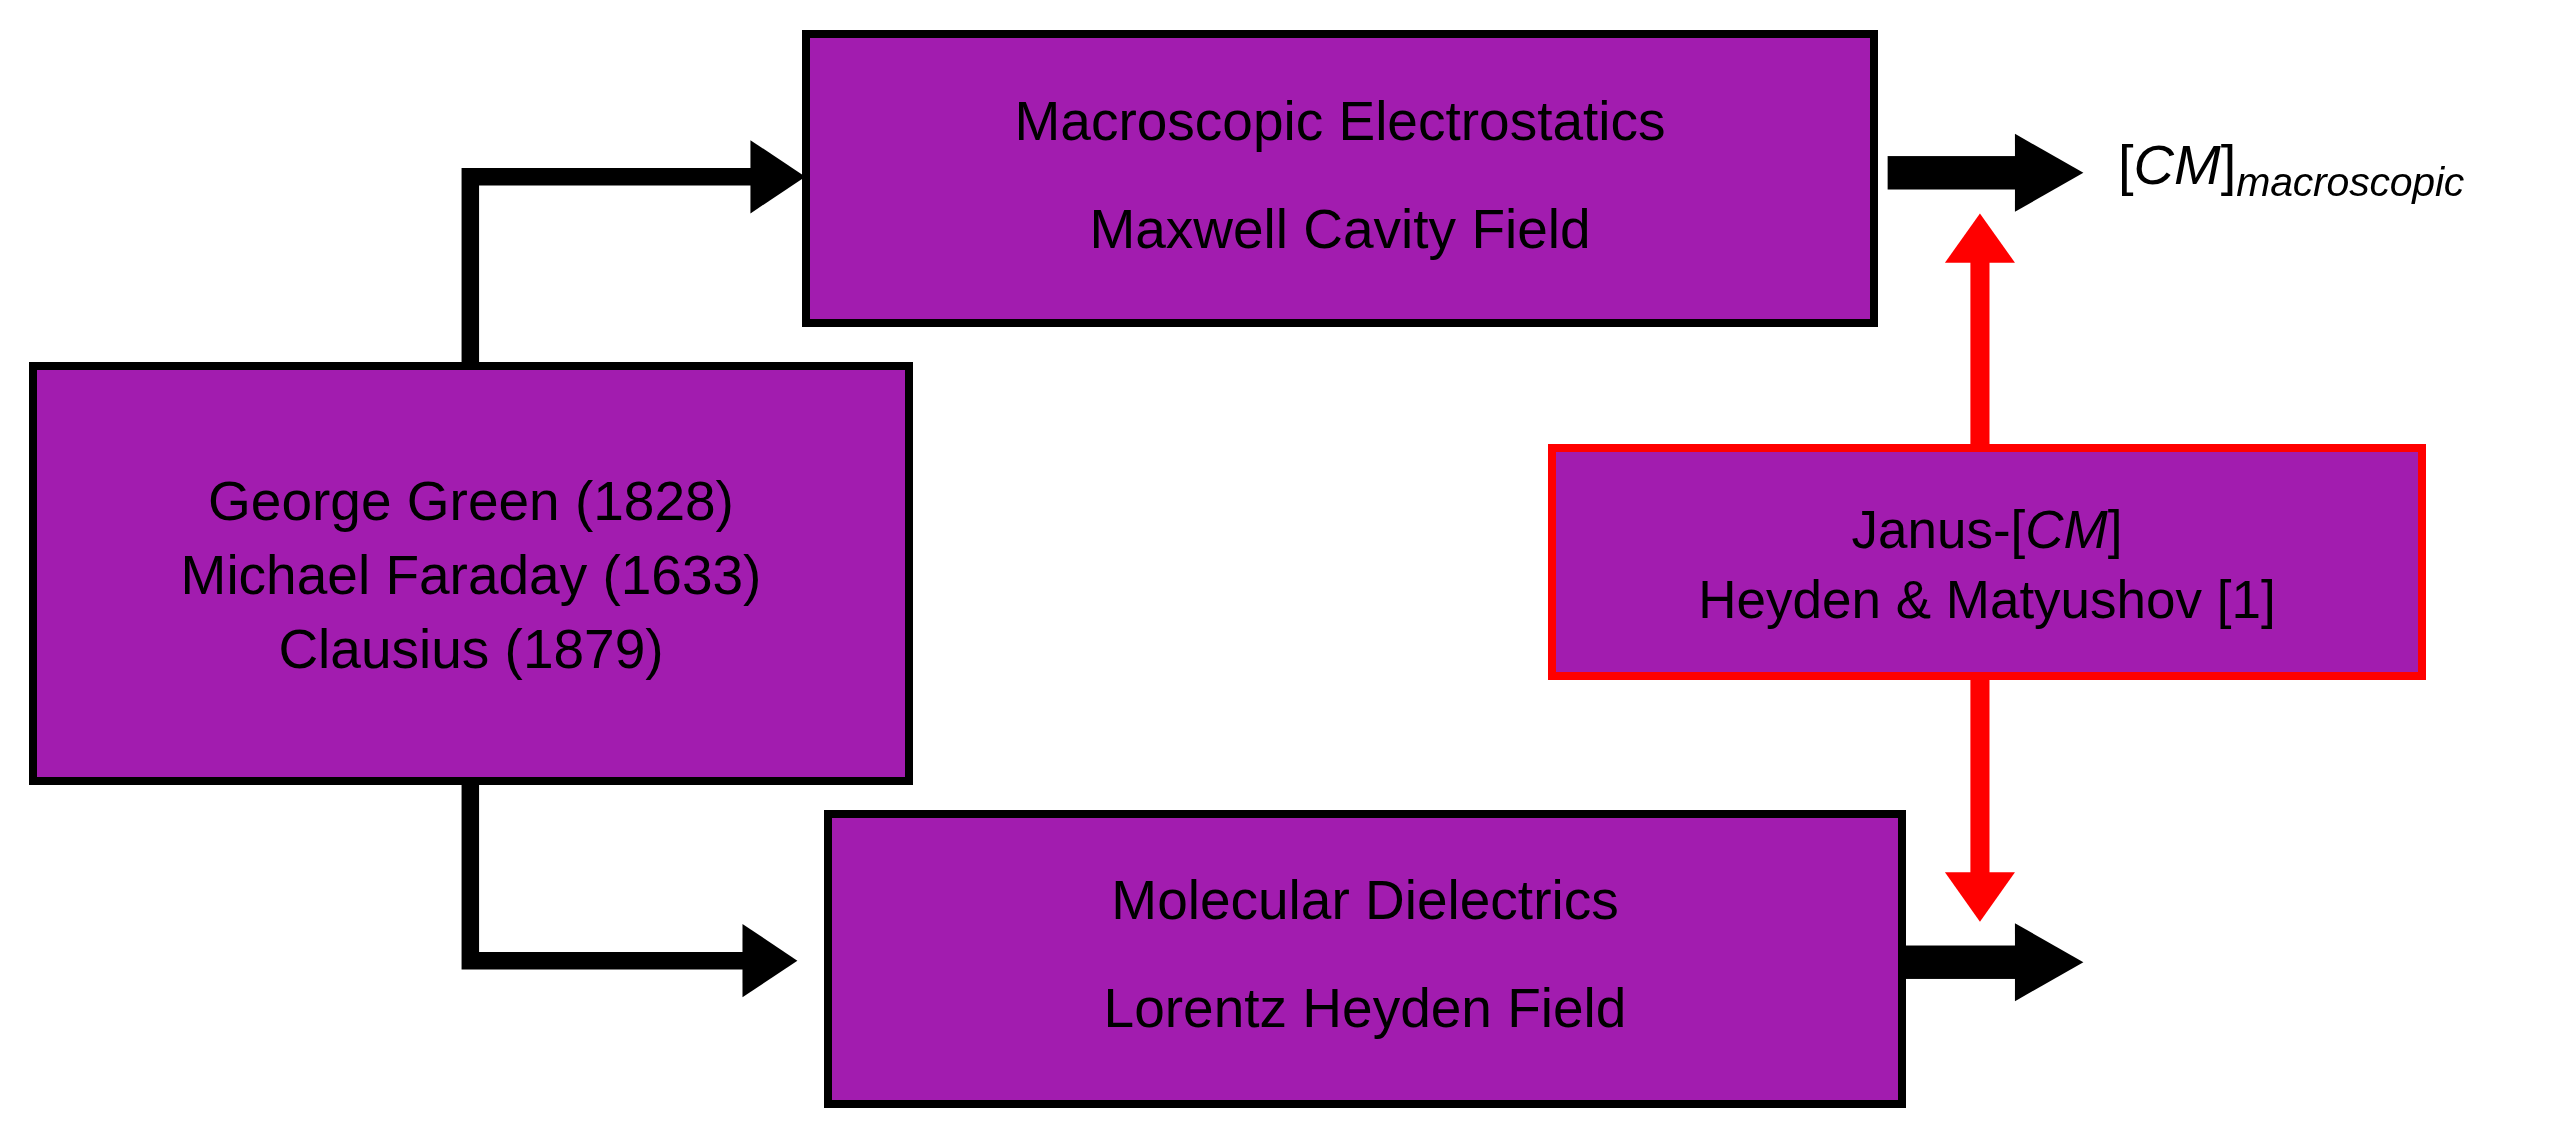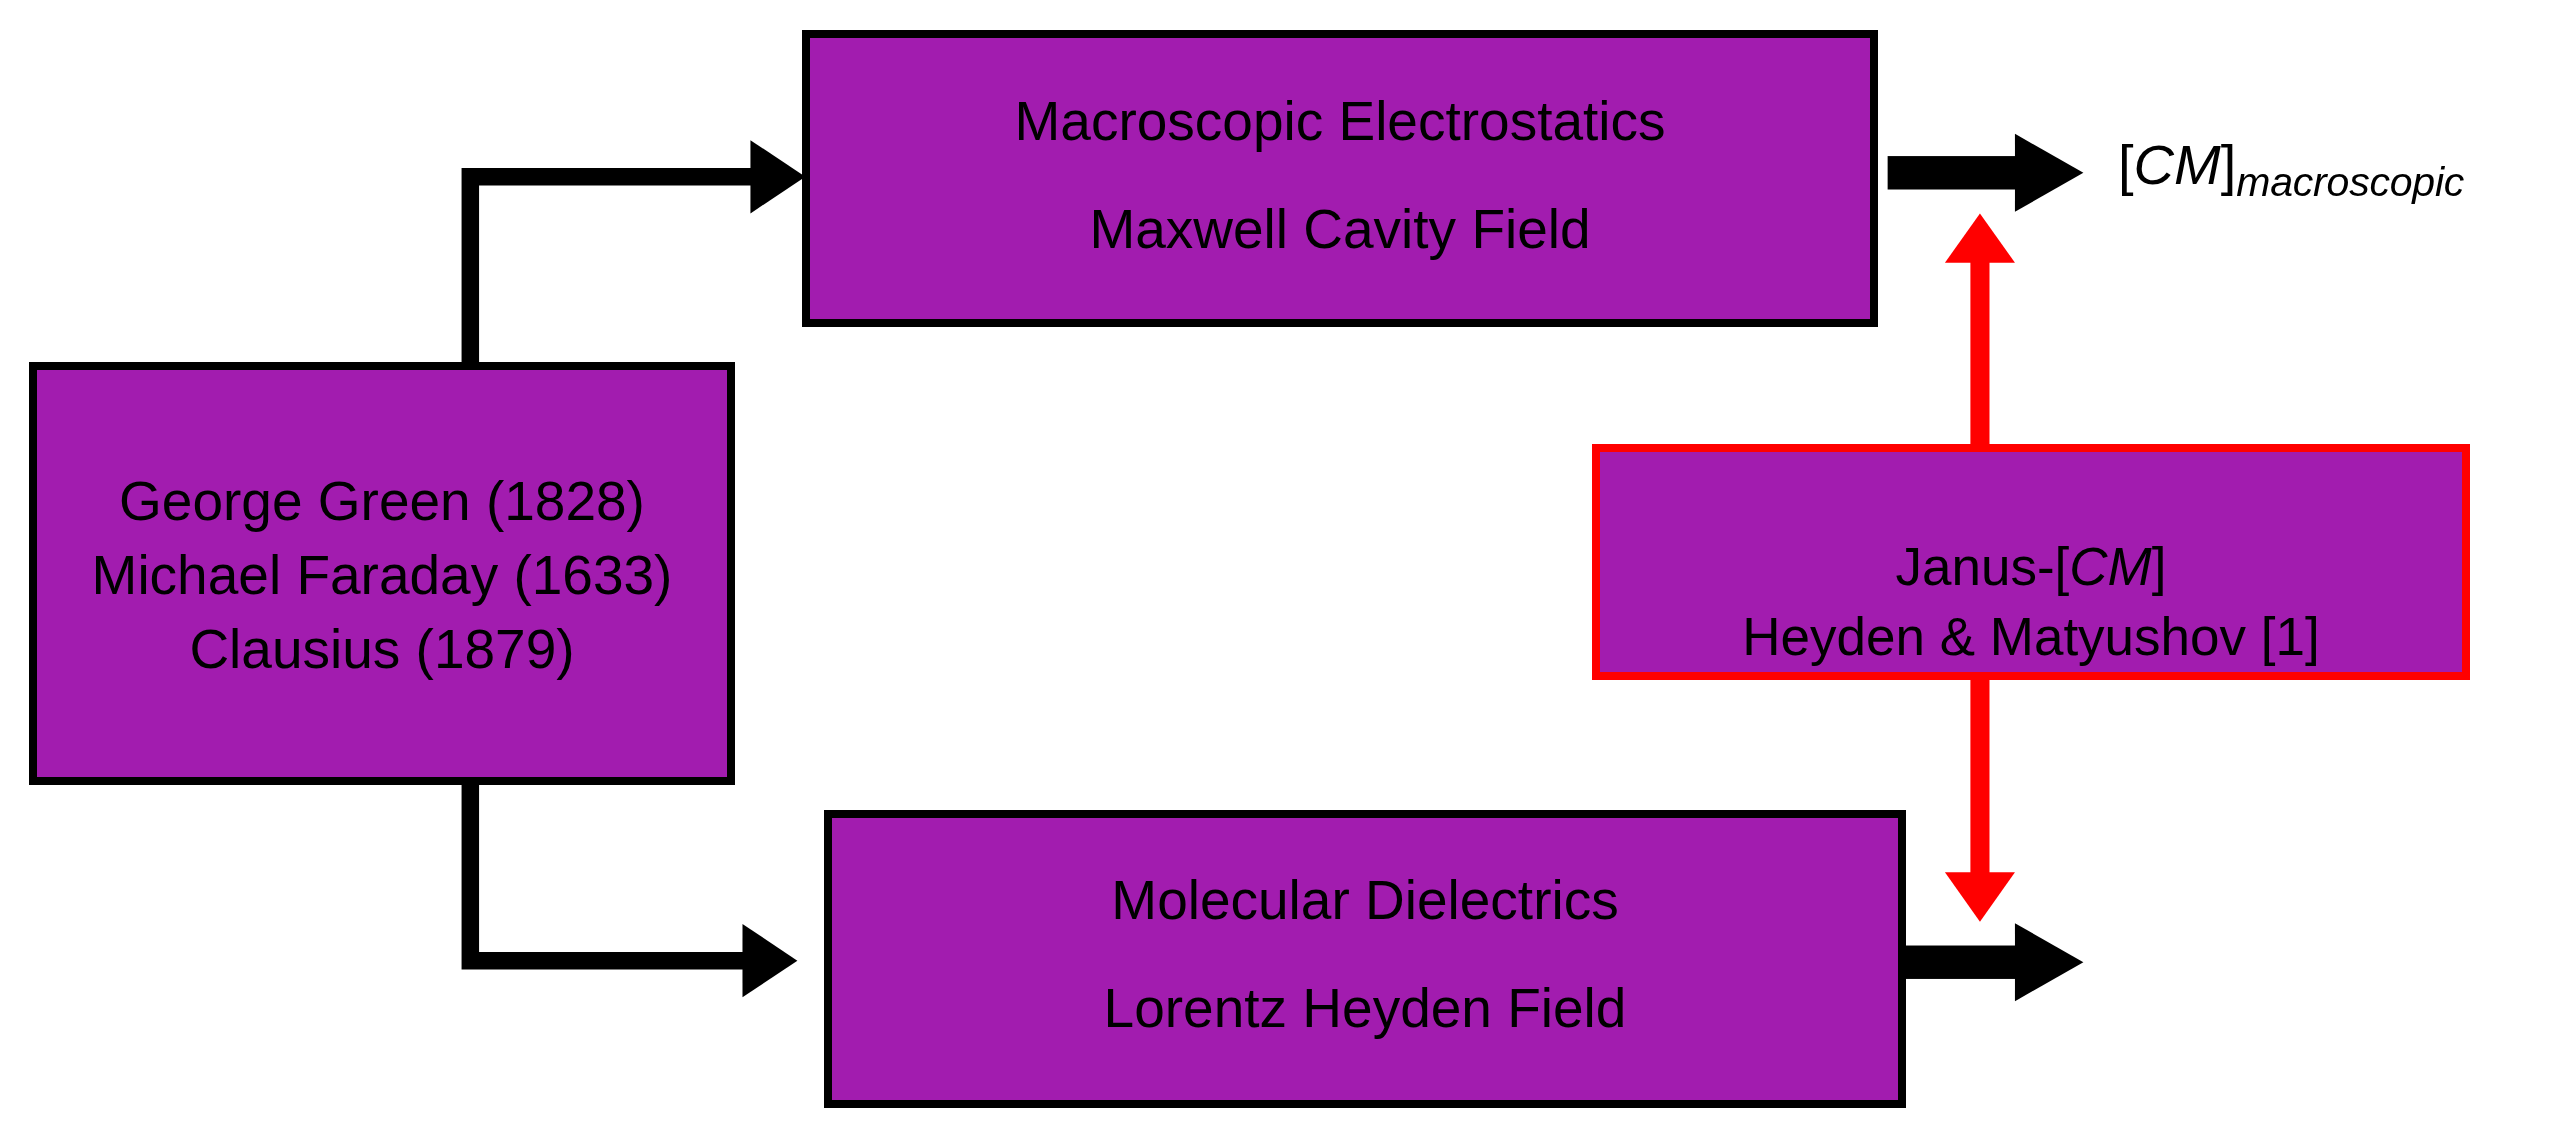--- a/index.html
+++ b/index.html
@@ -40,21 +40,21 @@
 
   .node-line {
     line-height: 1.08;
     white-space: nowrap;
   }
 
   
   #origins-box {
     left: 29px;
     top: 362px;
-    width: 706px;
+    width: 884px;
     height: 423px;
     padding-top: 4.8px;
   }
   #origins-box .node-line {
     font-size: 55px;
     margin: 7.2px 0;
   }
 
   
   #macroscopic-box {
@@ -77,23 +77,22 @@
     padding: 29px 0 37px 0;
   }
   #molecular-box .node-line { font-size: 55px; }
 
   
   #janus-box {
     left: 1548px;
     top: 444px;
     width: 878px;
     height: 236px;
-    justify-content: flex-end;
+    justify-content: center;
     padding-top: 4.8px;
-    margin-left: 44px;
   }
   #janus-box .node-line {
     font-size: 53px;
     margin: 6.4px 0;
   }
 
   
   .mvar {
     font-style: italic;
   }

